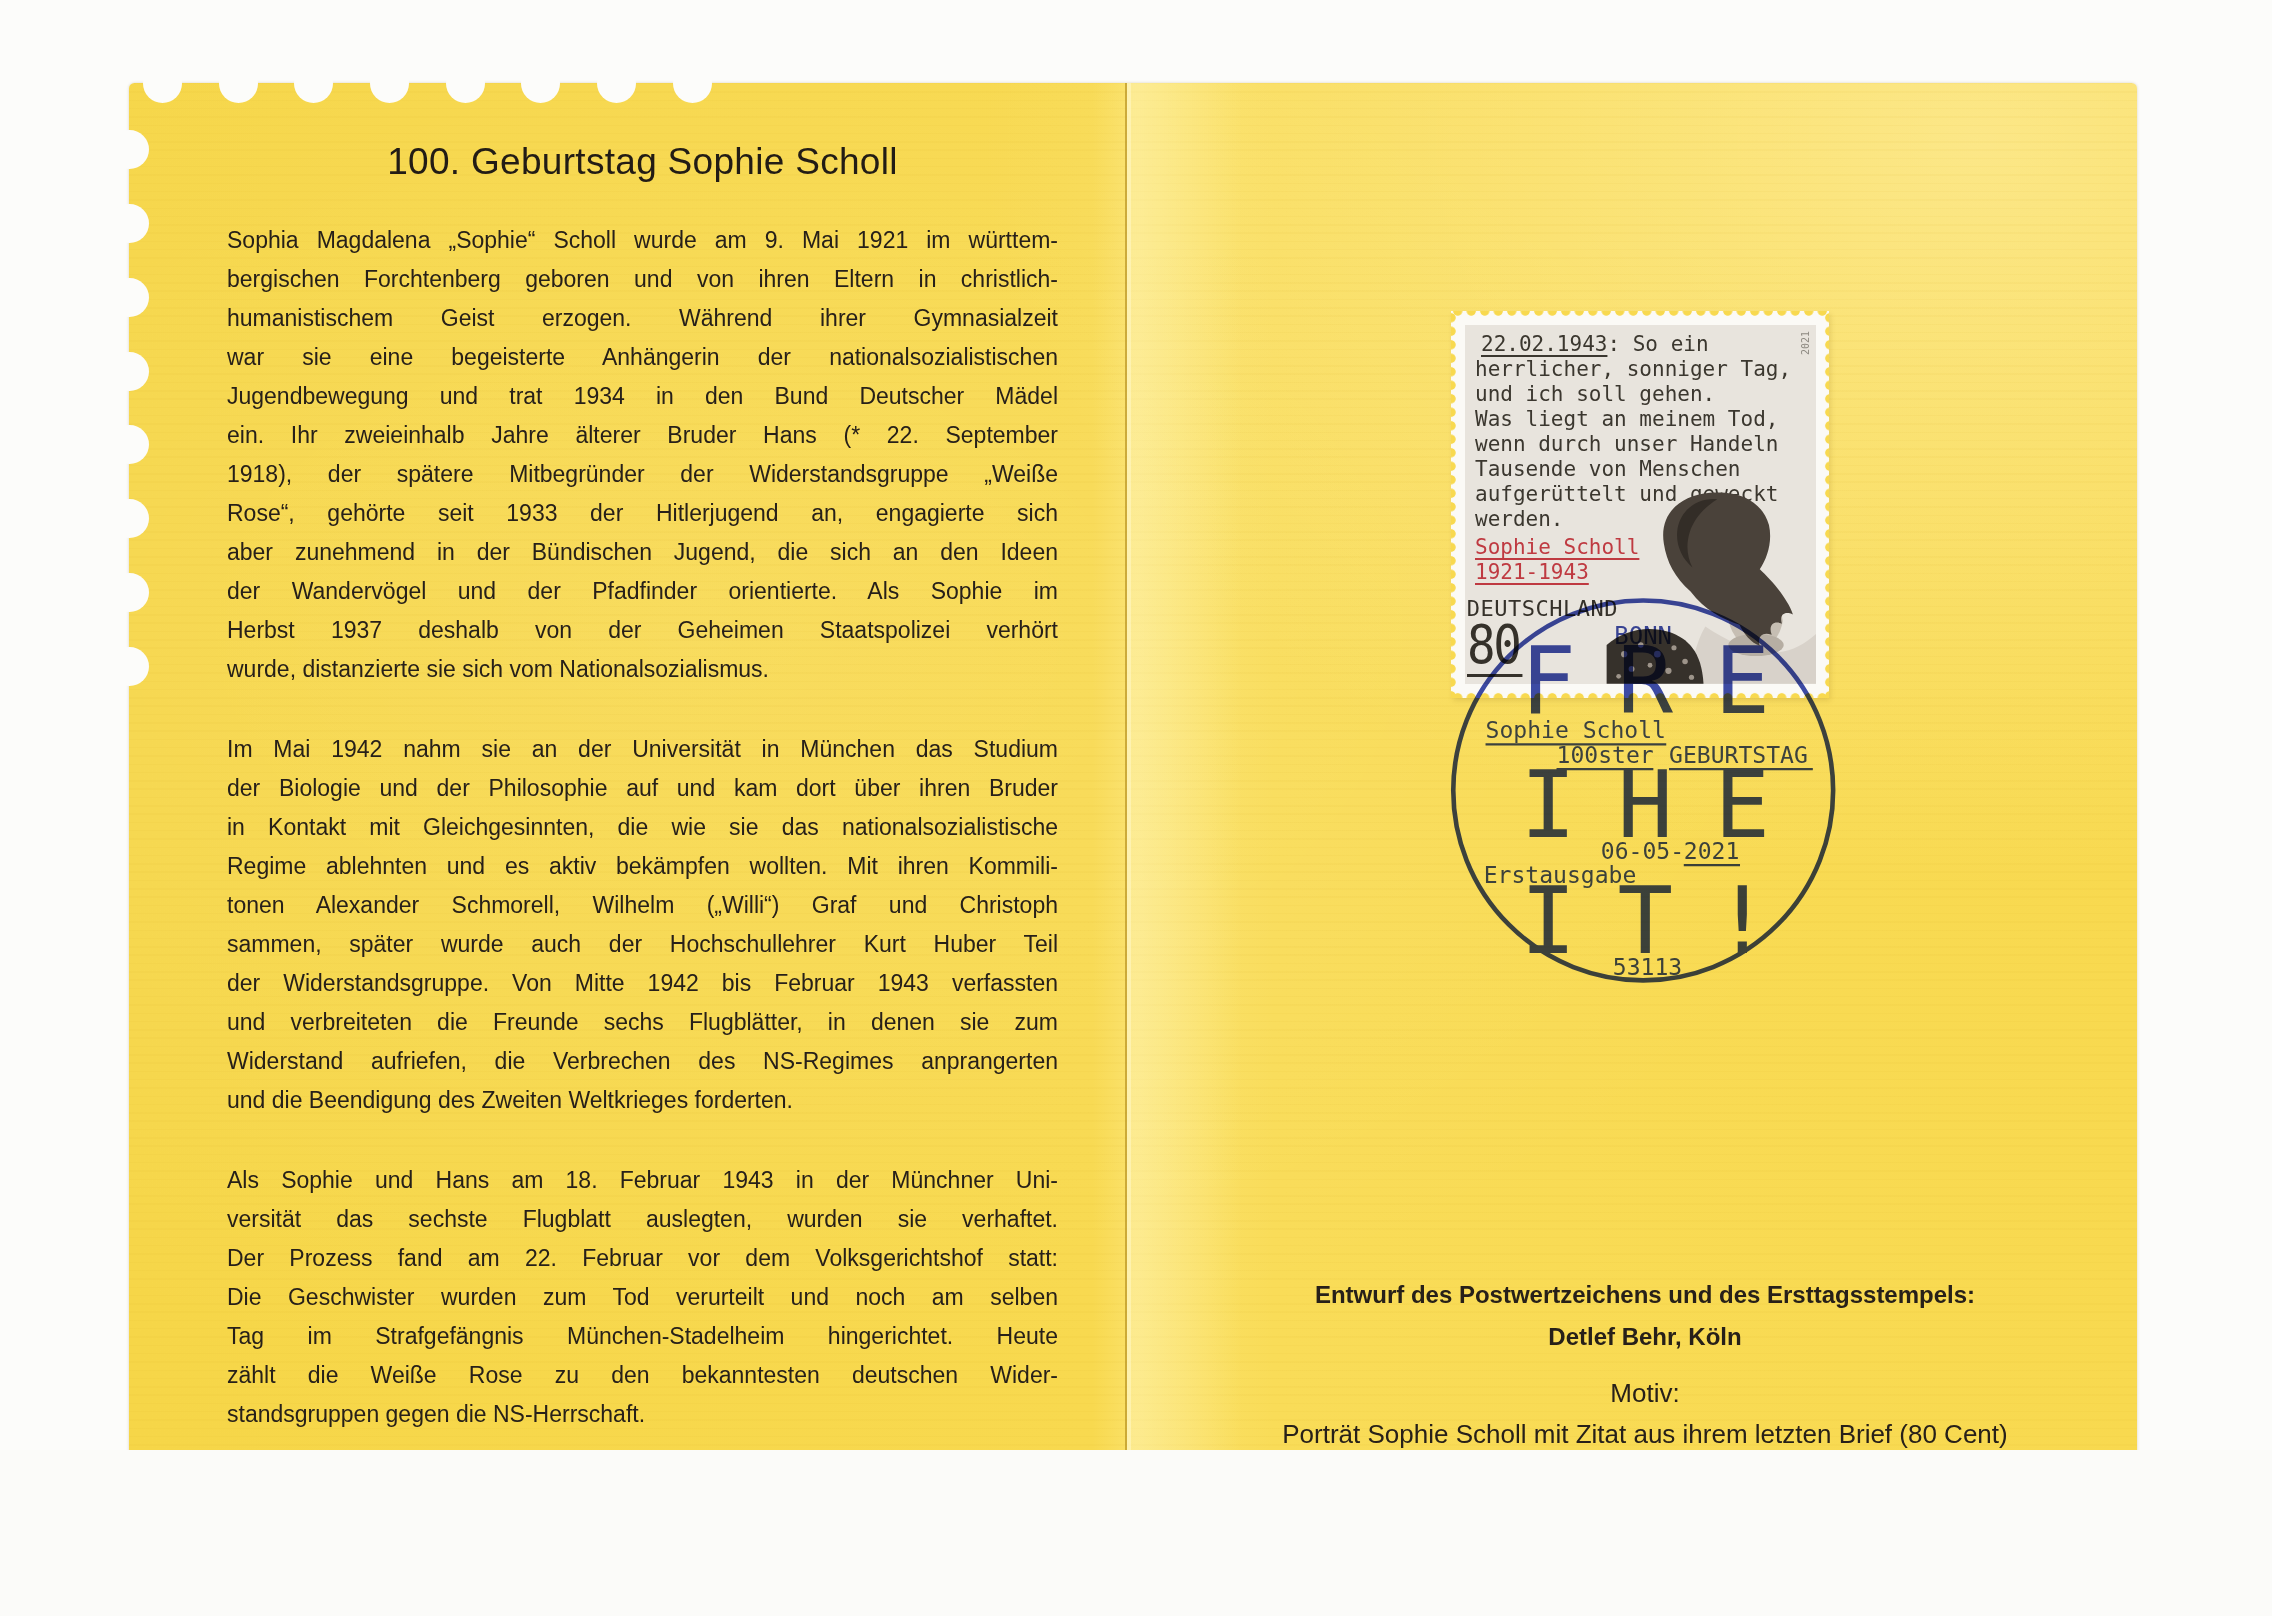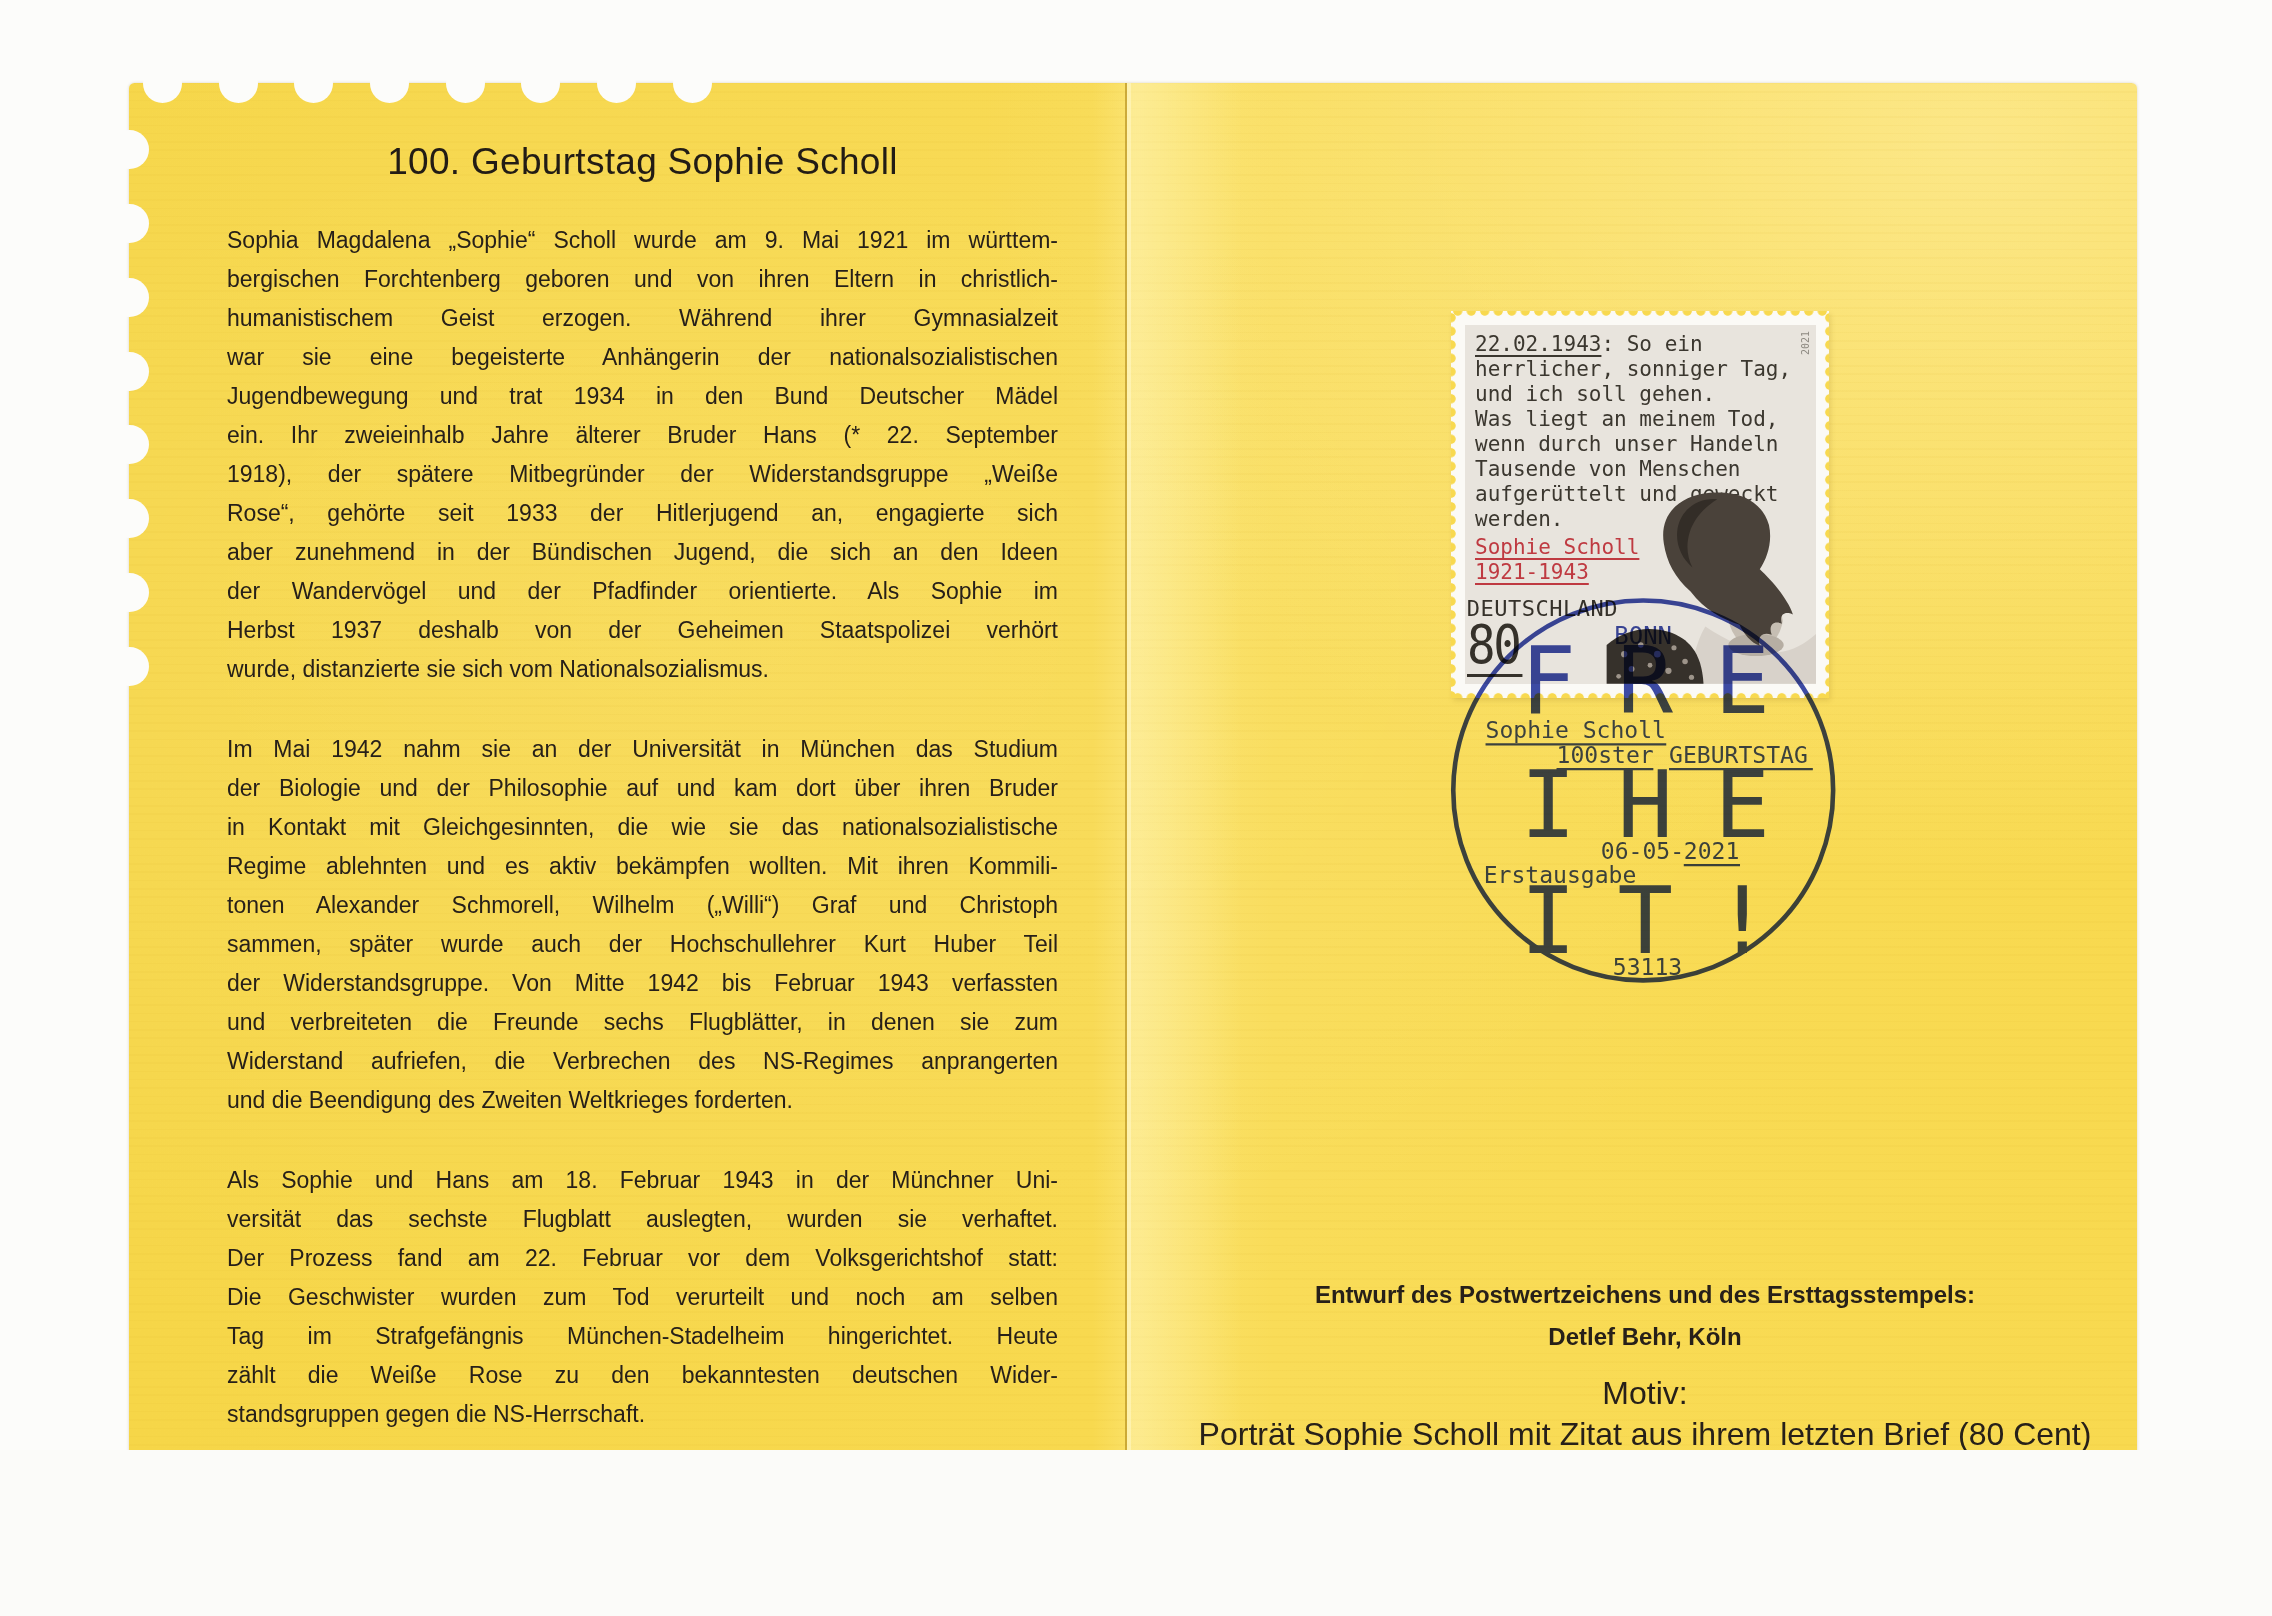--- a/index.html
+++ b/index.html
@@ -38,36 +38,36 @@
       radial-gradient(circle, var(--card_yellow,#f8d94f) 4.2px, rgba(0,0,0,0) 5px),
       radial-gradient(circle, var(--card_yellow,#f8d94f) 4.2px, rgba(0,0,0,0) 5px),
       radial-gradient(circle, var(--card_yellow,#f8d94f) 4.2px, rgba(0,0,0,0) 5px);
     background-size:13.5px 13.5px;
     background-repeat:repeat-x,repeat-x,repeat-y,repeat-y;
     background-position:0 -6.7px, 0 380px, -6.7px 0, 372px 0;
     box-shadow:1.8px 2.8px 5.5px rgba(120,90,0,.18);}
   .stamp-inner{position:absolute;left:14px;top:14px;width:351px;height:359px;background:var(--stamp_bg,#e8e4dd);}
   .mono{font-family:"DejaVu Sans Mono",monospace;}
   .quote{position:absolute;left:10px;top:7.4px;font-size:21px;line-height:25px;color:#3b372f;white-space:nowrap;}
-  .q-underline{text-decoration:underline;text-underline-offset:3.7px;text-decoration-thickness:1.8px;}
+  .q-underline{text-decoration:underline;text-underline-offset:3.7px;text-decoration-thickness:1.8px;margin-left:6px;}
   .stamp-name{position:absolute;left:10px;top:210px;font-size:21px;line-height:25px;white-space:nowrap;
     color:var(--stamp_red,#bf3a41);text-decoration:underline;text-underline-offset:3.7px;text-decoration-thickness:1.8px;}
   .stamp-country{position:absolute;left:1.8px;top:271px;font-size:22px;color:#35312a;letter-spacing:0.5px;}
   .stamp-value{position:absolute;left:1.8px;top:293px;font-size:54px;line-height:54px;color:#35312a;
     letter-spacing:-2.8px;border-bottom:3.7px solid #35312a;padding:0 3.7px 1.8px 0;transform:scaleX(.88);transform-origin:left top;}
   .stamp-year{position:absolute;right:4.6px;top:5.5px;font-size:10px;color:#8e8a82;writing-mode:vertical-rl;transform:rotate(180deg);}
   .portrait{position:absolute;left:102px;top:78px;}
 
   
   .postmark{position:absolute;left:1421px;top:554px;mix-blend-mode:multiply;opacity:.93;}
 
   
   .credits{position:absolute;left:1156px;top:1274px;width:978px;text-align:center;color:#272019;}
   .credit-design{font-size:24px;line-height:42px;font-weight:bold;}
-  .credit-motif{font-size:32px;line-height:41px;margin-top:14.8px;}
+  .credit-motif{font-size:26px;line-height:41px;margin-top:14.8px;}
 </style>
 </head>
 <body>
 
 <div class="stage">
 
   <div class="card"></div>
   <div class="card-texture" style="position:absolute;left:129px;top:83px;width:2008px;height:1442px;"></div>
   <div class="fold-dark"></div>
   <div class="fold-light"></div>

